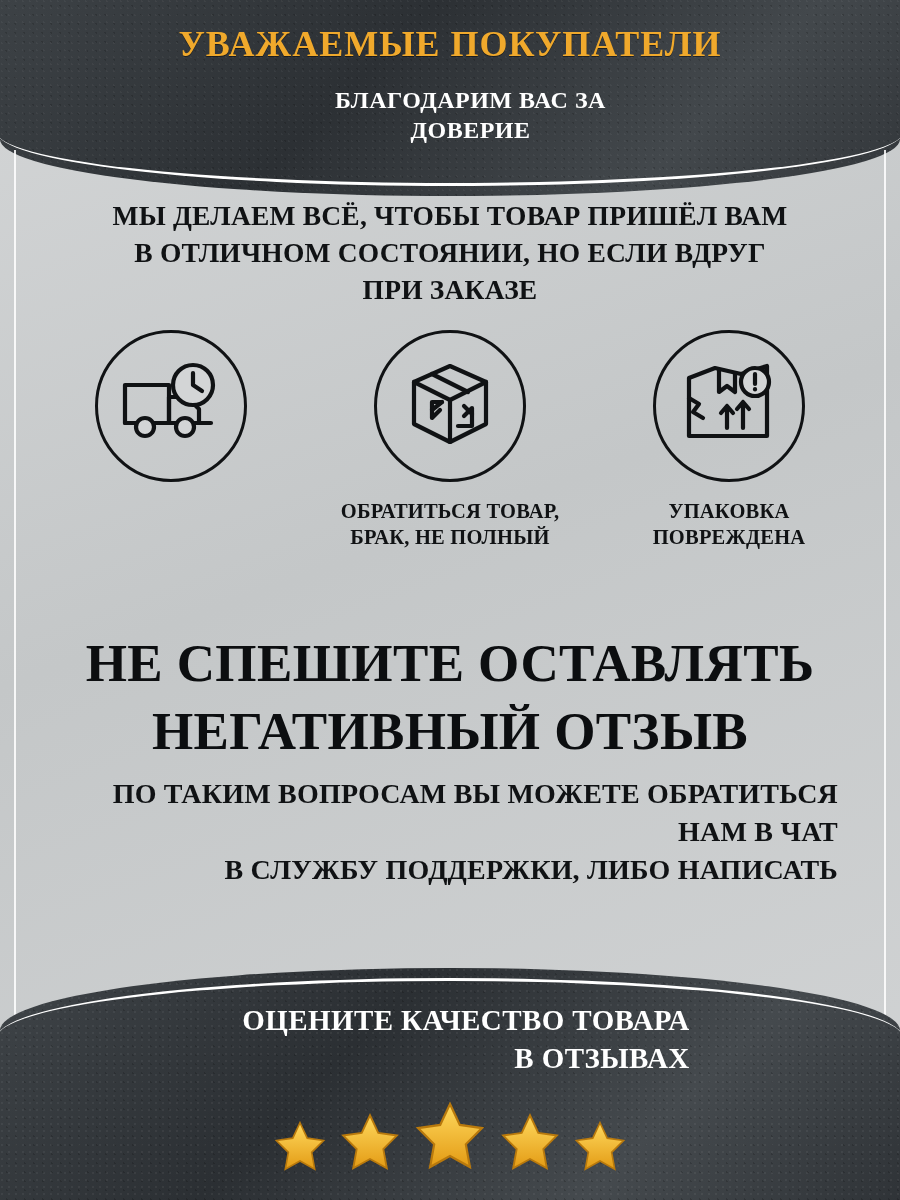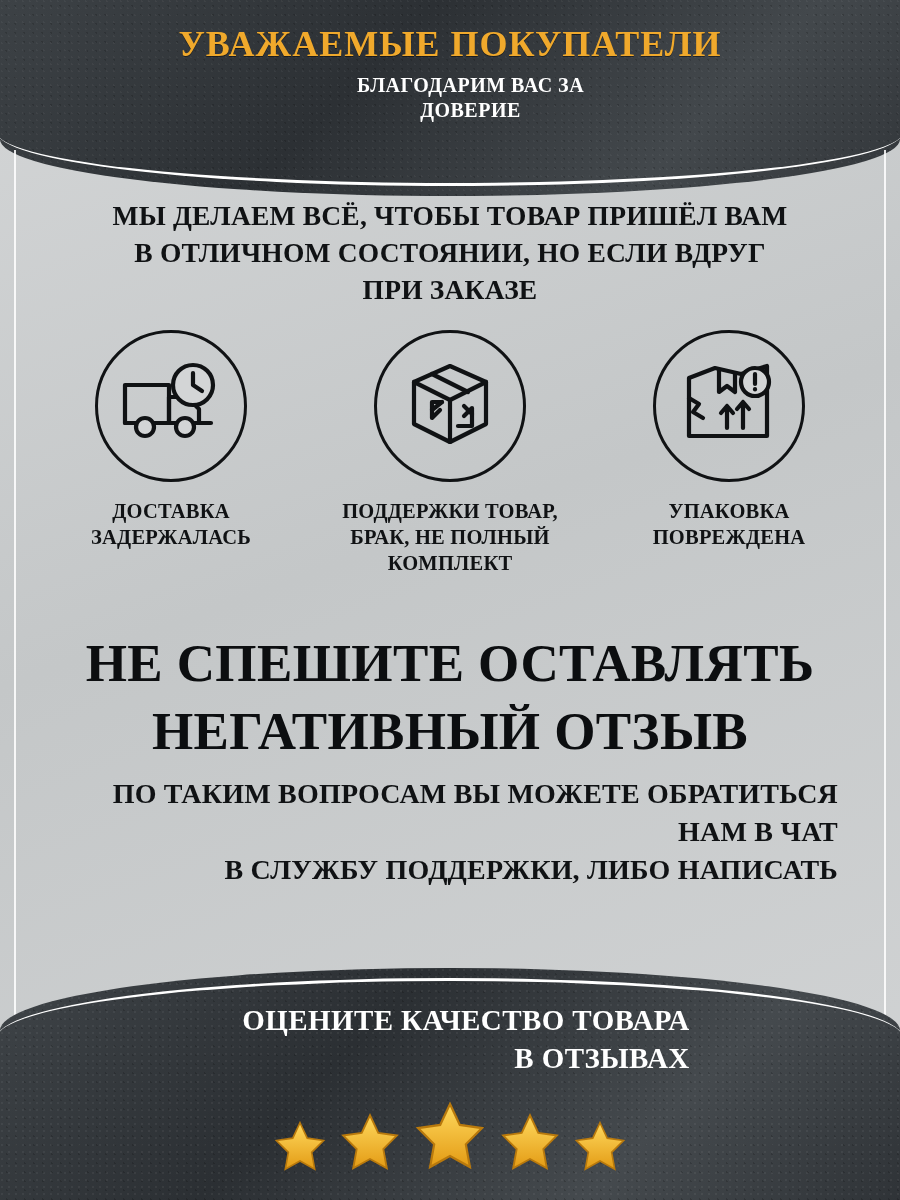--- a/index.html
+++ b/index.html
@@ -104,22 +104,22 @@
   }
   .header-title {
     font-size: 36px;
     font-weight: bold;
     letter-spacing: 1px;
     color: #f0a92c;
     text-shadow: 0 1px 0 rgba(0,0,0,0.45);
     line-height: 1.15;
   }
   .header-sub {
-    margin-top: 8px;
-    font-size: 20px;
+    margin-top: 20px;
+    font-size: 24px;
     font-weight: bold;
     letter-spacing: 0.5px;
     color: #ffffff;
     line-height: 1.25;
     padding-left: 41px;
   }
 
   
   .intro {
     position: absolute;
@@ -263,47 +263,42 @@
             <path d="M6 62 H92"></path>
 
             <circle cx="26" cy="66" r="9" fill="#d3d5d6"></circle>
             <circle cx="66" cy="66" r="9" fill="#d3d5d6"></circle>
 
             <circle cx="74" cy="24" r="20" fill="#d3d5d6"></circle>
             <path d="M74 12 V24 L83 30"></path>
           </svg>
         </span>
       </div>
-      <div class="icon-caption">
-        <div>ДОСТАВКА</div>
-        <div>ЗАДЕРЖАЛАСЬ</div>
-      </div>
     </div>
 
     <div class="icon-cell">
       <div class="icon-circle">
         <span>
           <svg width="104" height="96" viewBox="0 0 104 96" fill="none" stroke="#101214" stroke-width="4.2" stroke-linecap="round" stroke-linejoin="round">
 
             <path d="M16 26 L52 10 L88 26 L88 68 L52 86 L16 68 Z"></path>
             <path d="M16 26 L52 44 L88 26"></path>
             <path d="M52 44 V86"></path>
 
             <path d="M34 18 L70 36"></path>
 
             <path d="M44 46 H34 V62 L42 54" fill="none"></path>
             <path d="M60 70 H74 V52 L66 60" fill="none"></path>
             <path d="M34 54 L44 46 M74 58 L66 50"></path>
           </svg>
         </span>
       </div>
       <div class="icon-caption">
-        <div>ПОДДЕРЖКИ ТОВАР,</div>
+        <div>ОБРАТИТЬСЯ ТОВАР,</div>
         <div>БРАК, НЕ ПОЛНЫЙ</div>
-        <div>КОМПЛЕКТ</div>
       </div>
     </div>
 
     <div class="icon-cell">
       <div class="icon-circle">
         <span>
           <svg width="100" height="92" viewBox="0 0 100 92" fill="none" stroke="#101214" stroke-width="4.2" stroke-linecap="round" stroke-linejoin="round">
 
             <path d="M10 20 L36 10 L62 16 L88 8 L88 78 L10 78 Z"></path>
 

